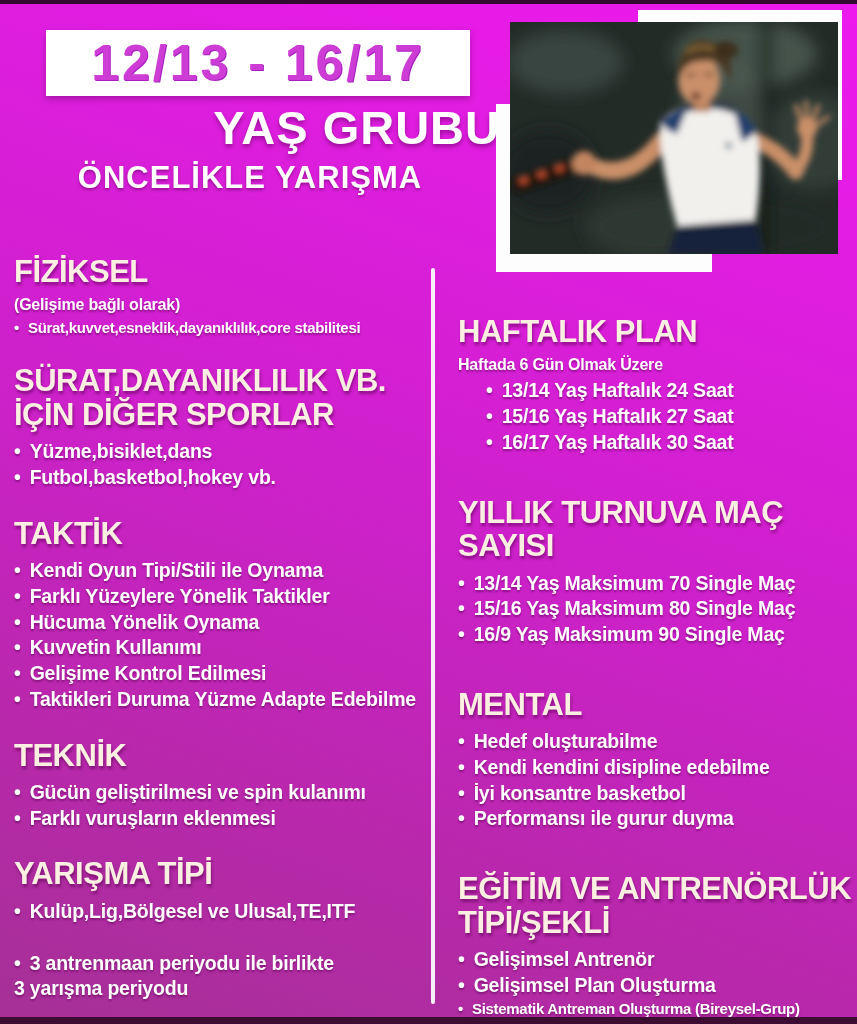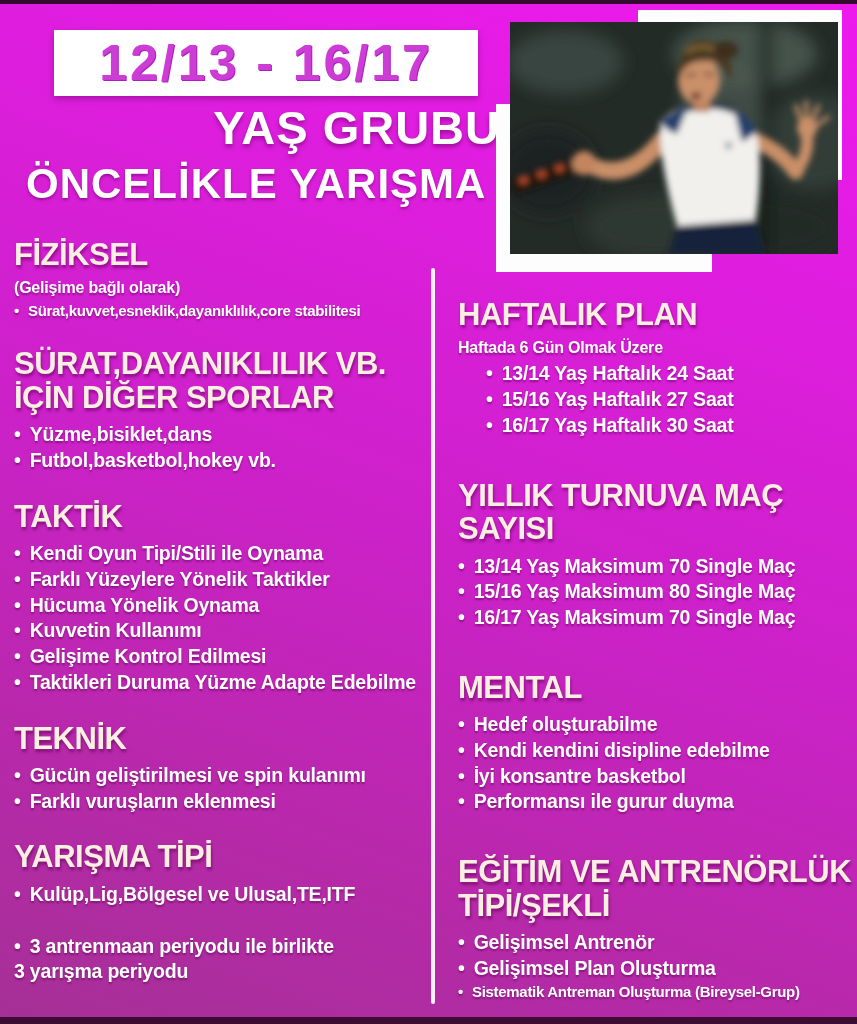--- a/index.html
+++ b/index.html
@@ -7,38 +7,37 @@
     position:relative;width:857px;height:1024px;overflow:hidden;
     font-family:"Liberation Sans",sans-serif;
     background:linear-gradient(199deg,#ee19ee 0%,#dd1edd 26%,#cc21c9 52%,#b928ac 76%,#a53096 100%);
   }
   .edge{position:absolute;left:0;width:100%;background:#330b2e;}
   .edge.top{top:0;height:4px;}
   .edge.bottom{bottom:0;height:7px;background:#3c0c33;}
 
   
   .age-box{
-    position:absolute;left:54px;top:30px;width:424px;height:66px;
+    position:absolute;left:46px;top:30px;width:424px;height:66px;
     background:#fff;box-shadow:0 3px 6px rgba(70,0,70,.35);
     display:flex;align-items:center;justify-content:center;
   }
   .age-box span{
     font-size:50px;font-weight:bold;color:#cd3dd5;letter-spacing:3px;
     text-shadow:1px 1px 0 #a81fc0;
   }
   .main-title{
     position:absolute;left:0;top:100px;width:500px;text-align:right;
     font-size:47px;font-weight:bold;color:#ffffff;letter-spacing:1px;
     text-shadow:0 3px 4px rgba(90,0,85,.5);
   }
   .sub-title{
-    position:absolute;left:0;top:160px;width:500px;
-    font-size:42px;font-weight:bold;color:#ffffff;letter-spacing:1px;
+    position:absolute;left:0;top:160px;width:500px;text-align:center;
+    font-size:31px;font-weight:bold;color:#ffffff;letter-spacing:1px;
     text-shadow:0 2px 3px rgba(90,0,85,.5);
-    margin-left:26px;
   }
 
   
   .photo-stack{position:absolute;left:488px;top:6px;width:364px;height:280px;}
   .white-rect{position:absolute;background:#fdfdfd;}
   .rect-a{left:150px;top:4px;width:204px;height:170px;}
   .rect-b{left:8px;top:98px;width:216px;height:168px;}
   .photo{position:absolute;left:22px;top:16px;width:328px;height:232px;background:#232b27;}
   .photo svg{display:block;width:100%;height:100%;}
 
@@ -47,21 +46,21 @@
     background:rgba(255,255,255,.93);border-radius:2px;}
 
   
   .col{position:absolute;}
   .col.left{left:14px;top:238px;width:420px;}
   .col.right{left:458px;top:298px;width:396px;}
   .section{margin-bottom:26px;}
   .col.right .section{margin-bottom:40px;}
   .sec-heading{
     font-size:31px;font-weight:bold;color:#fbefe2;letter-spacing:-.5px;
-    line-height:1.08;margin:0 0 8px 0;
+    line-height:1.08;margin:17px 0 8px 0;
     text-shadow:1px 3px 3px rgba(90,0,80,.55);
   }
   .sec-note{
     font-size:16px;font-weight:bold;color:#ffffff;margin:0 0 4px 0;
     letter-spacing:-.2px;text-shadow:0 2px 2px rgba(90,0,80,.5);
   }
   .bullet{
     display:flex;gap:9px;align-items:baseline;
     font-size:19.5px;font-weight:bold;color:#ffffff;line-height:1.32;
     letter-spacing:-.2px;text-shadow:0 2px 2px rgba(90,0,80,.5);
@@ -263,21 +262,21 @@
           <div class="bullet">
             <span class="dot">•</span>
             <span>13/14 Yaş Maksimum 70 Single Maç</span>
           </div>
           <div class="bullet">
             <span class="dot">•</span>
             <span>15/16 Yaş Maksimum 80 Single Maç</span>
           </div>
           <div class="bullet">
             <span class="dot">•</span>
-            <span>16/17 Yaş Maksimum 70 Single Maç</span>
+            <span>16/9 Yaş Maksimum 90 Single Maç</span>
           </div>
         </div>
       </div>
       <div class="section">
         <div class="sec-heading">MENTAL</div>
         <div class="bullets">
           <div class="bullet">
             <span class="dot">•</span>
             <span>Hedef oluşturabilme</span>
           </div>

